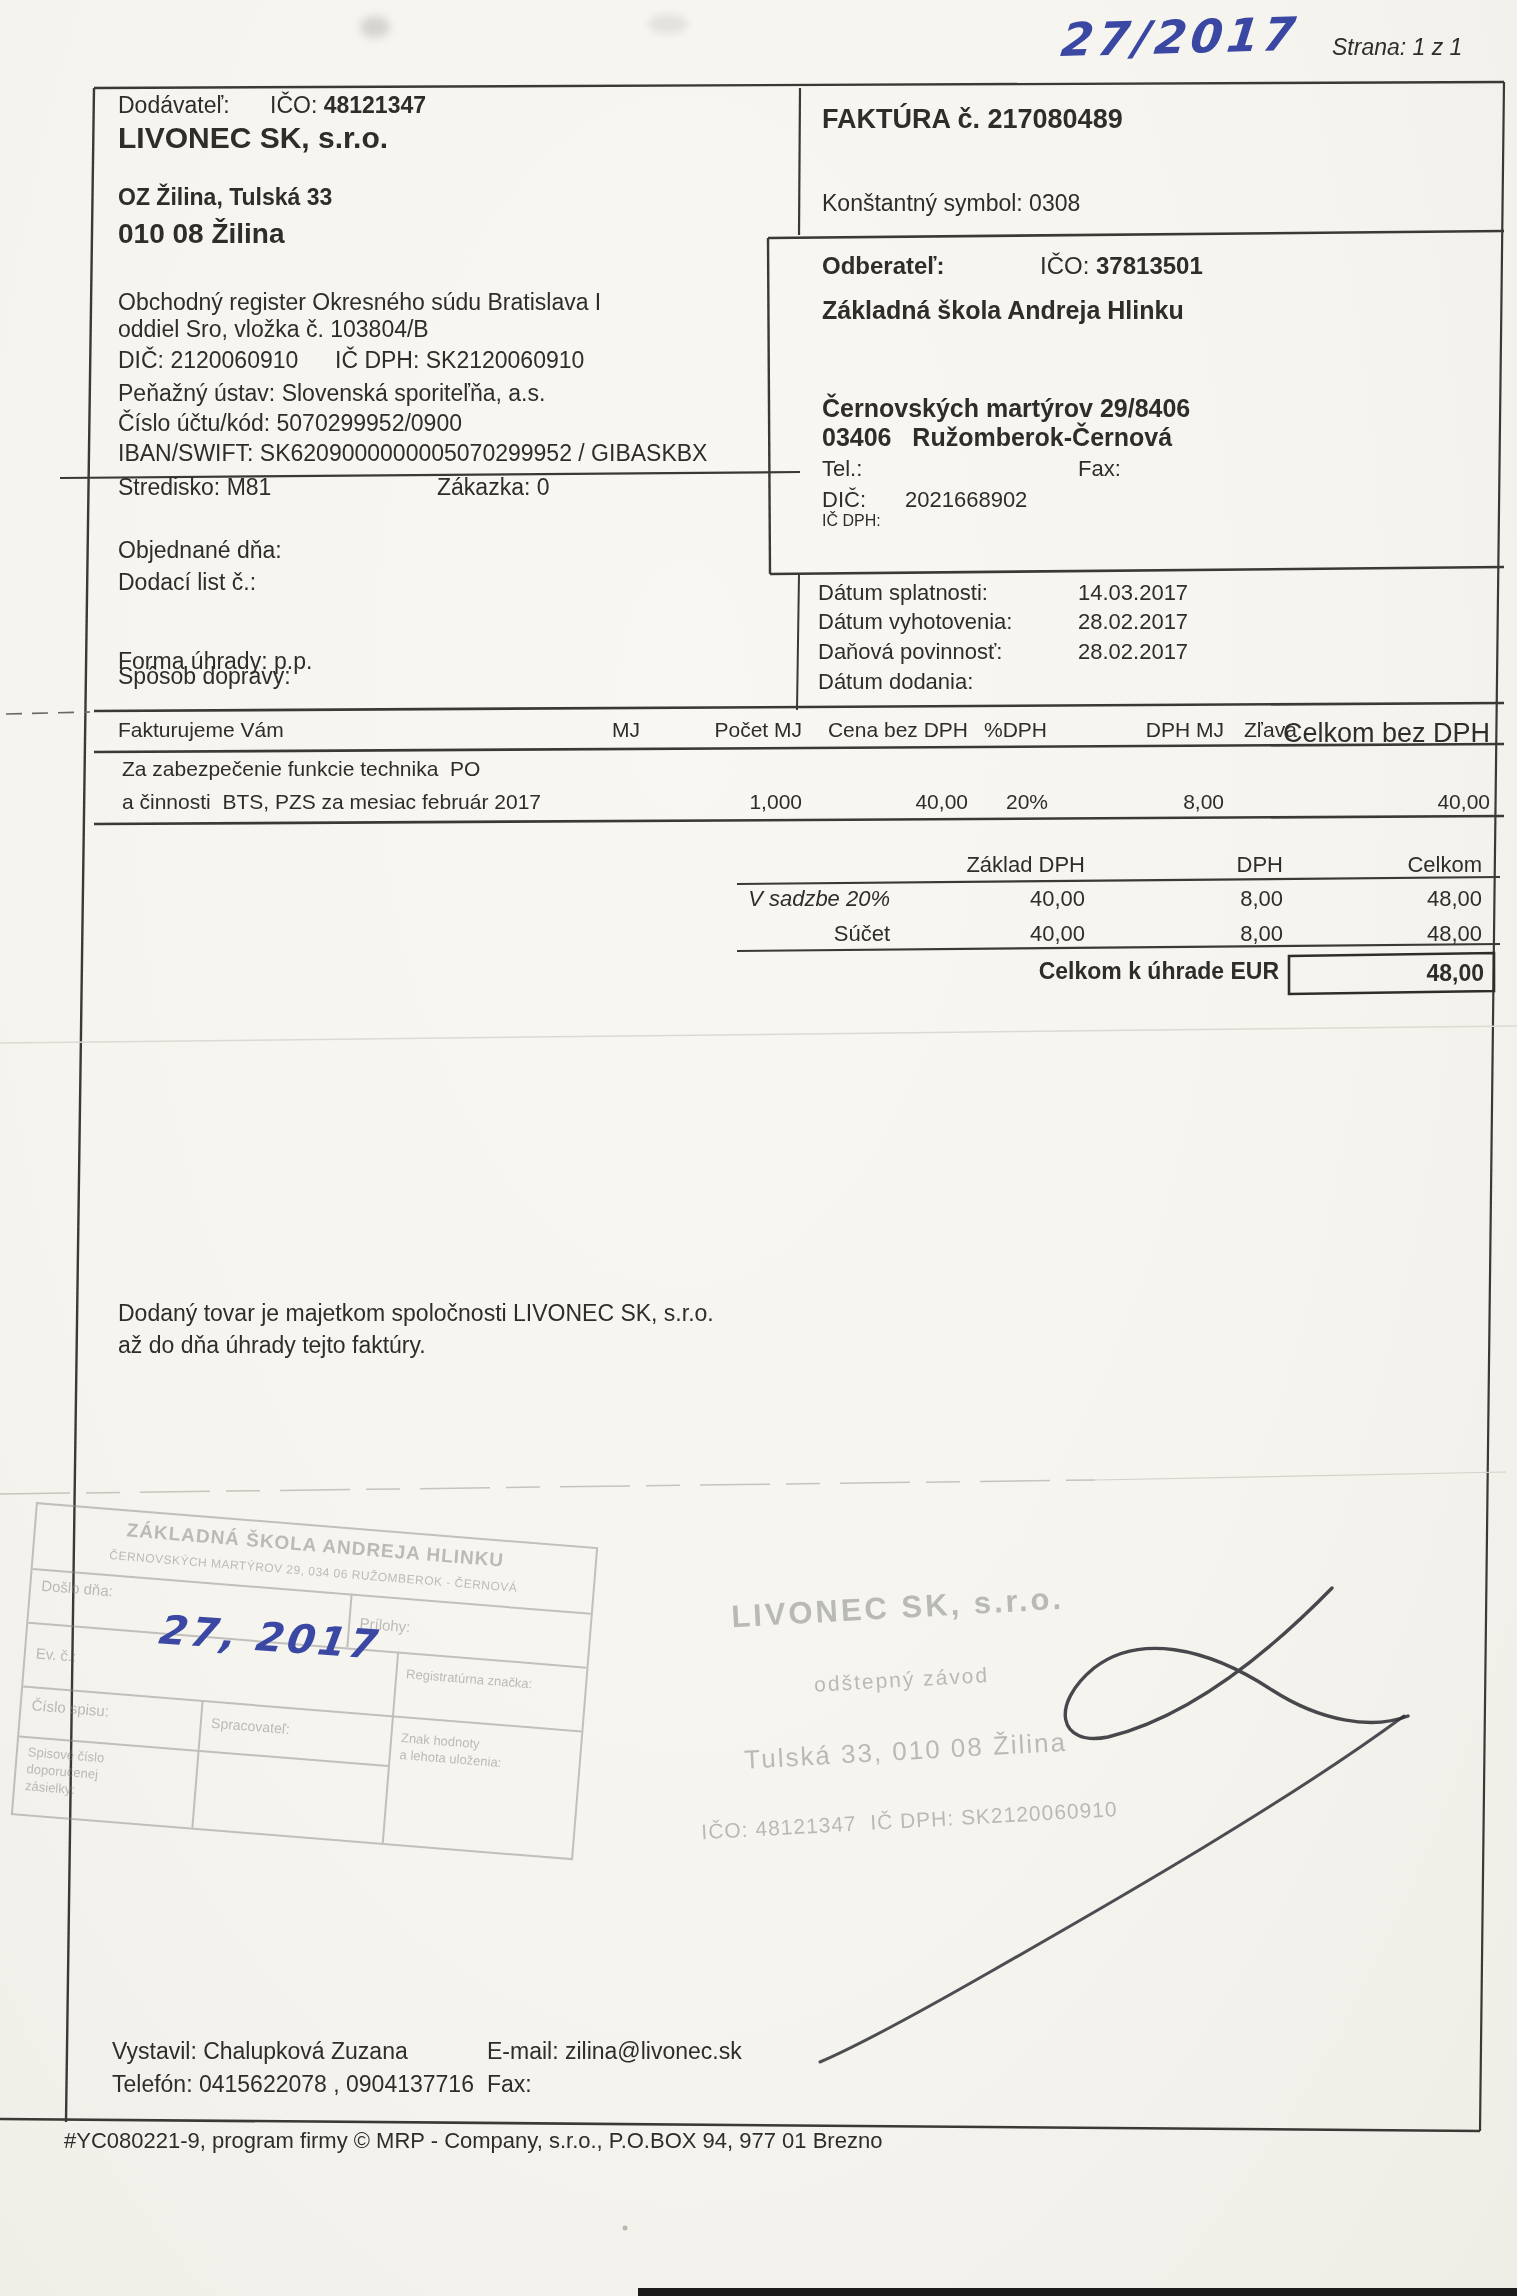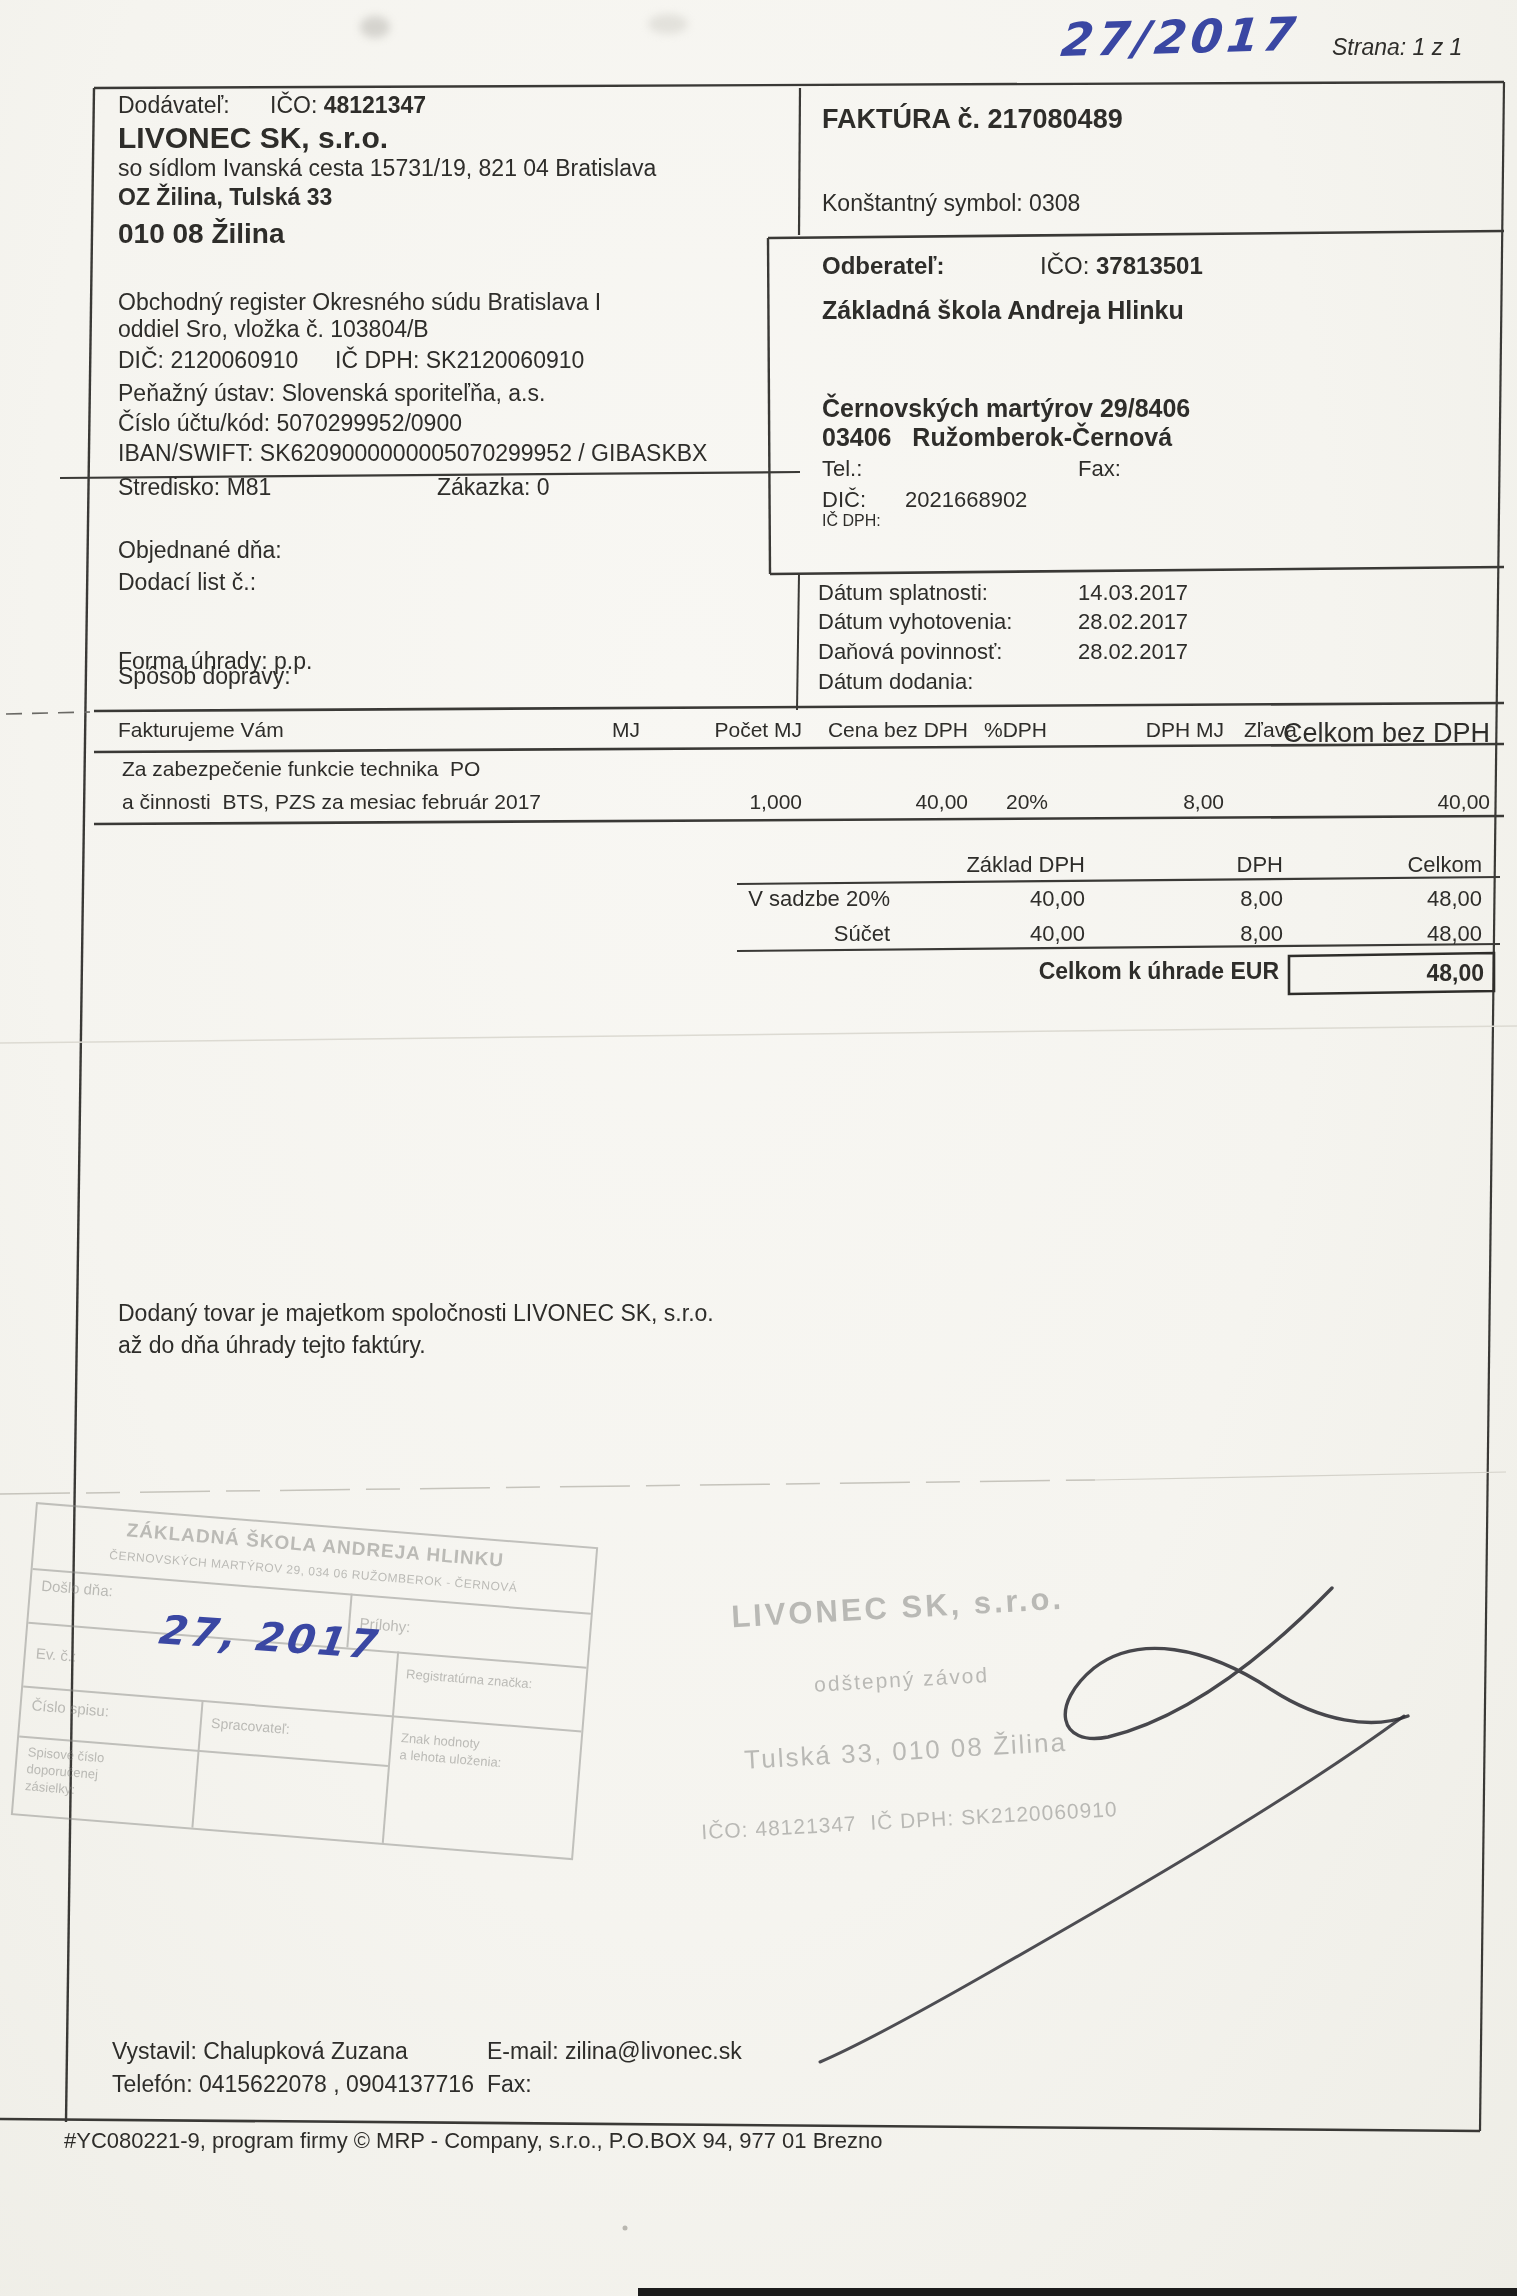--- a/index.html
+++ b/index.html
@@ -68,21 +68,20 @@
 
   <div class="smudge" style="left:360px;top:16px;width:30px;height:22px;background:#aeaca6;opacity:.45"></div>
   <div class="smudge" style="left:648px;top:14px;width:40px;height:20px;background:#c5c3bc;opacity:.4"></div>
 
   <div class="hw" style="left:1062px;top:10px;font-size:46px;font-weight:bold;letter-spacing:4px;transform:skewX(-8deg) rotate(-1.5deg);">27/2017</div>
   <div class="t i" style="left:1332px;top:34px;font-size:23px;">Strana: 1 z 1</div>
 
   <div class="t" style="left:118px;top:92px;">Dodávateľ:</div>
   <div class="t" style="left:270px;top:92px;"><span>IČO: </span><span class="b">48121347</span></div>
   <div class="t b" style="left:118px;top:121px;font-size:30px;">LIVONEC SK, s.r.o.</div>
-  <div class="t" style="left:118px;top:155px;">so sídlom Ivanská cesta 15731/19, 821 04 Bratislava</div>
   <div class="t b" style="left:118px;top:184px;">OZ Žilina, Tulská 33</div>
   <div class="t b" style="left:118px;top:218px;font-size:28px;">010 08 Žilina</div>
   <div class="t" style="left:118px;top:289px;">Obchodný register Okresného súdu Bratislava I</div>
   <div class="t" style="left:118px;top:316px;">oddiel Sro, vložka č. 103804/B</div>
   <div class="t" style="left:118px;top:347px;">DIČ: 2120060910</div>
   <div class="t" style="left:335px;top:347px;">IČ DPH: SK2120060910</div>
   <div class="t" style="left:118px;top:380px;">Peňažný ústav: Slovenská sporiteľňa, a.s.</div>
   <div class="t" style="left:118px;top:410px;">Číslo účtu/kód: 5070299952/0900</div>
   <div class="t" style="left:118px;top:440px;">IBAN/SWIFT: SK6209000000005070299952 / GIBASKBX</div>
   <div class="t" style="left:118px;top:474px;">Stredisko: M81</div>
@@ -128,21 +127,21 @@
   <div class="t" style="right:715px;top:790px;font-size:21px;">1,000</div>
   <div class="t" style="right:549px;top:790px;font-size:21px;">40,00</div>
   <div class="t" style="left:1006px;top:790px;font-size:21px;">20%</div>
   <div class="t" style="right:293px;top:790px;font-size:21px;">8,00</div>
   <div class="t" style="right:27px;top:790px;font-size:21px;">40,00</div>
 
   <div class="t" style="right:432px;top:852px;font-size:22px;">Základ DPH</div>
   <div class="t" style="right:234px;top:852px;font-size:22px;">DPH</div>
   <div class="t" style="right:35px;top:852px;font-size:22px;">Celkom</div>
 
-  <div class="t" style="right:627px;top:886px;font-size:22px;">V sadzbe 20%</div>
+  <div class="t" style="right:627px;top:886px;font-size:22px;font-style:italic;">V sadzbe 20%</div>
   <div class="t" style="right:432px;top:886px;font-size:22px;">40,00</div>
   <div class="t" style="right:234px;top:886px;font-size:22px;">8,00</div>
   <div class="t" style="right:35px;top:886px;font-size:22px;">48,00</div>
 
   <div class="t" style="right:627px;top:921px;font-size:22px;">Súčet</div>
   <div class="t" style="right:432px;top:921px;font-size:22px;">40,00</div>
   <div class="t" style="right:234px;top:921px;font-size:22px;">8,00</div>
   <div class="t" style="right:35px;top:921px;font-size:22px;">48,00</div>
 
   <div class="t b" style="right:238px;top:958px;">Celkom k úhrade EUR</div>

